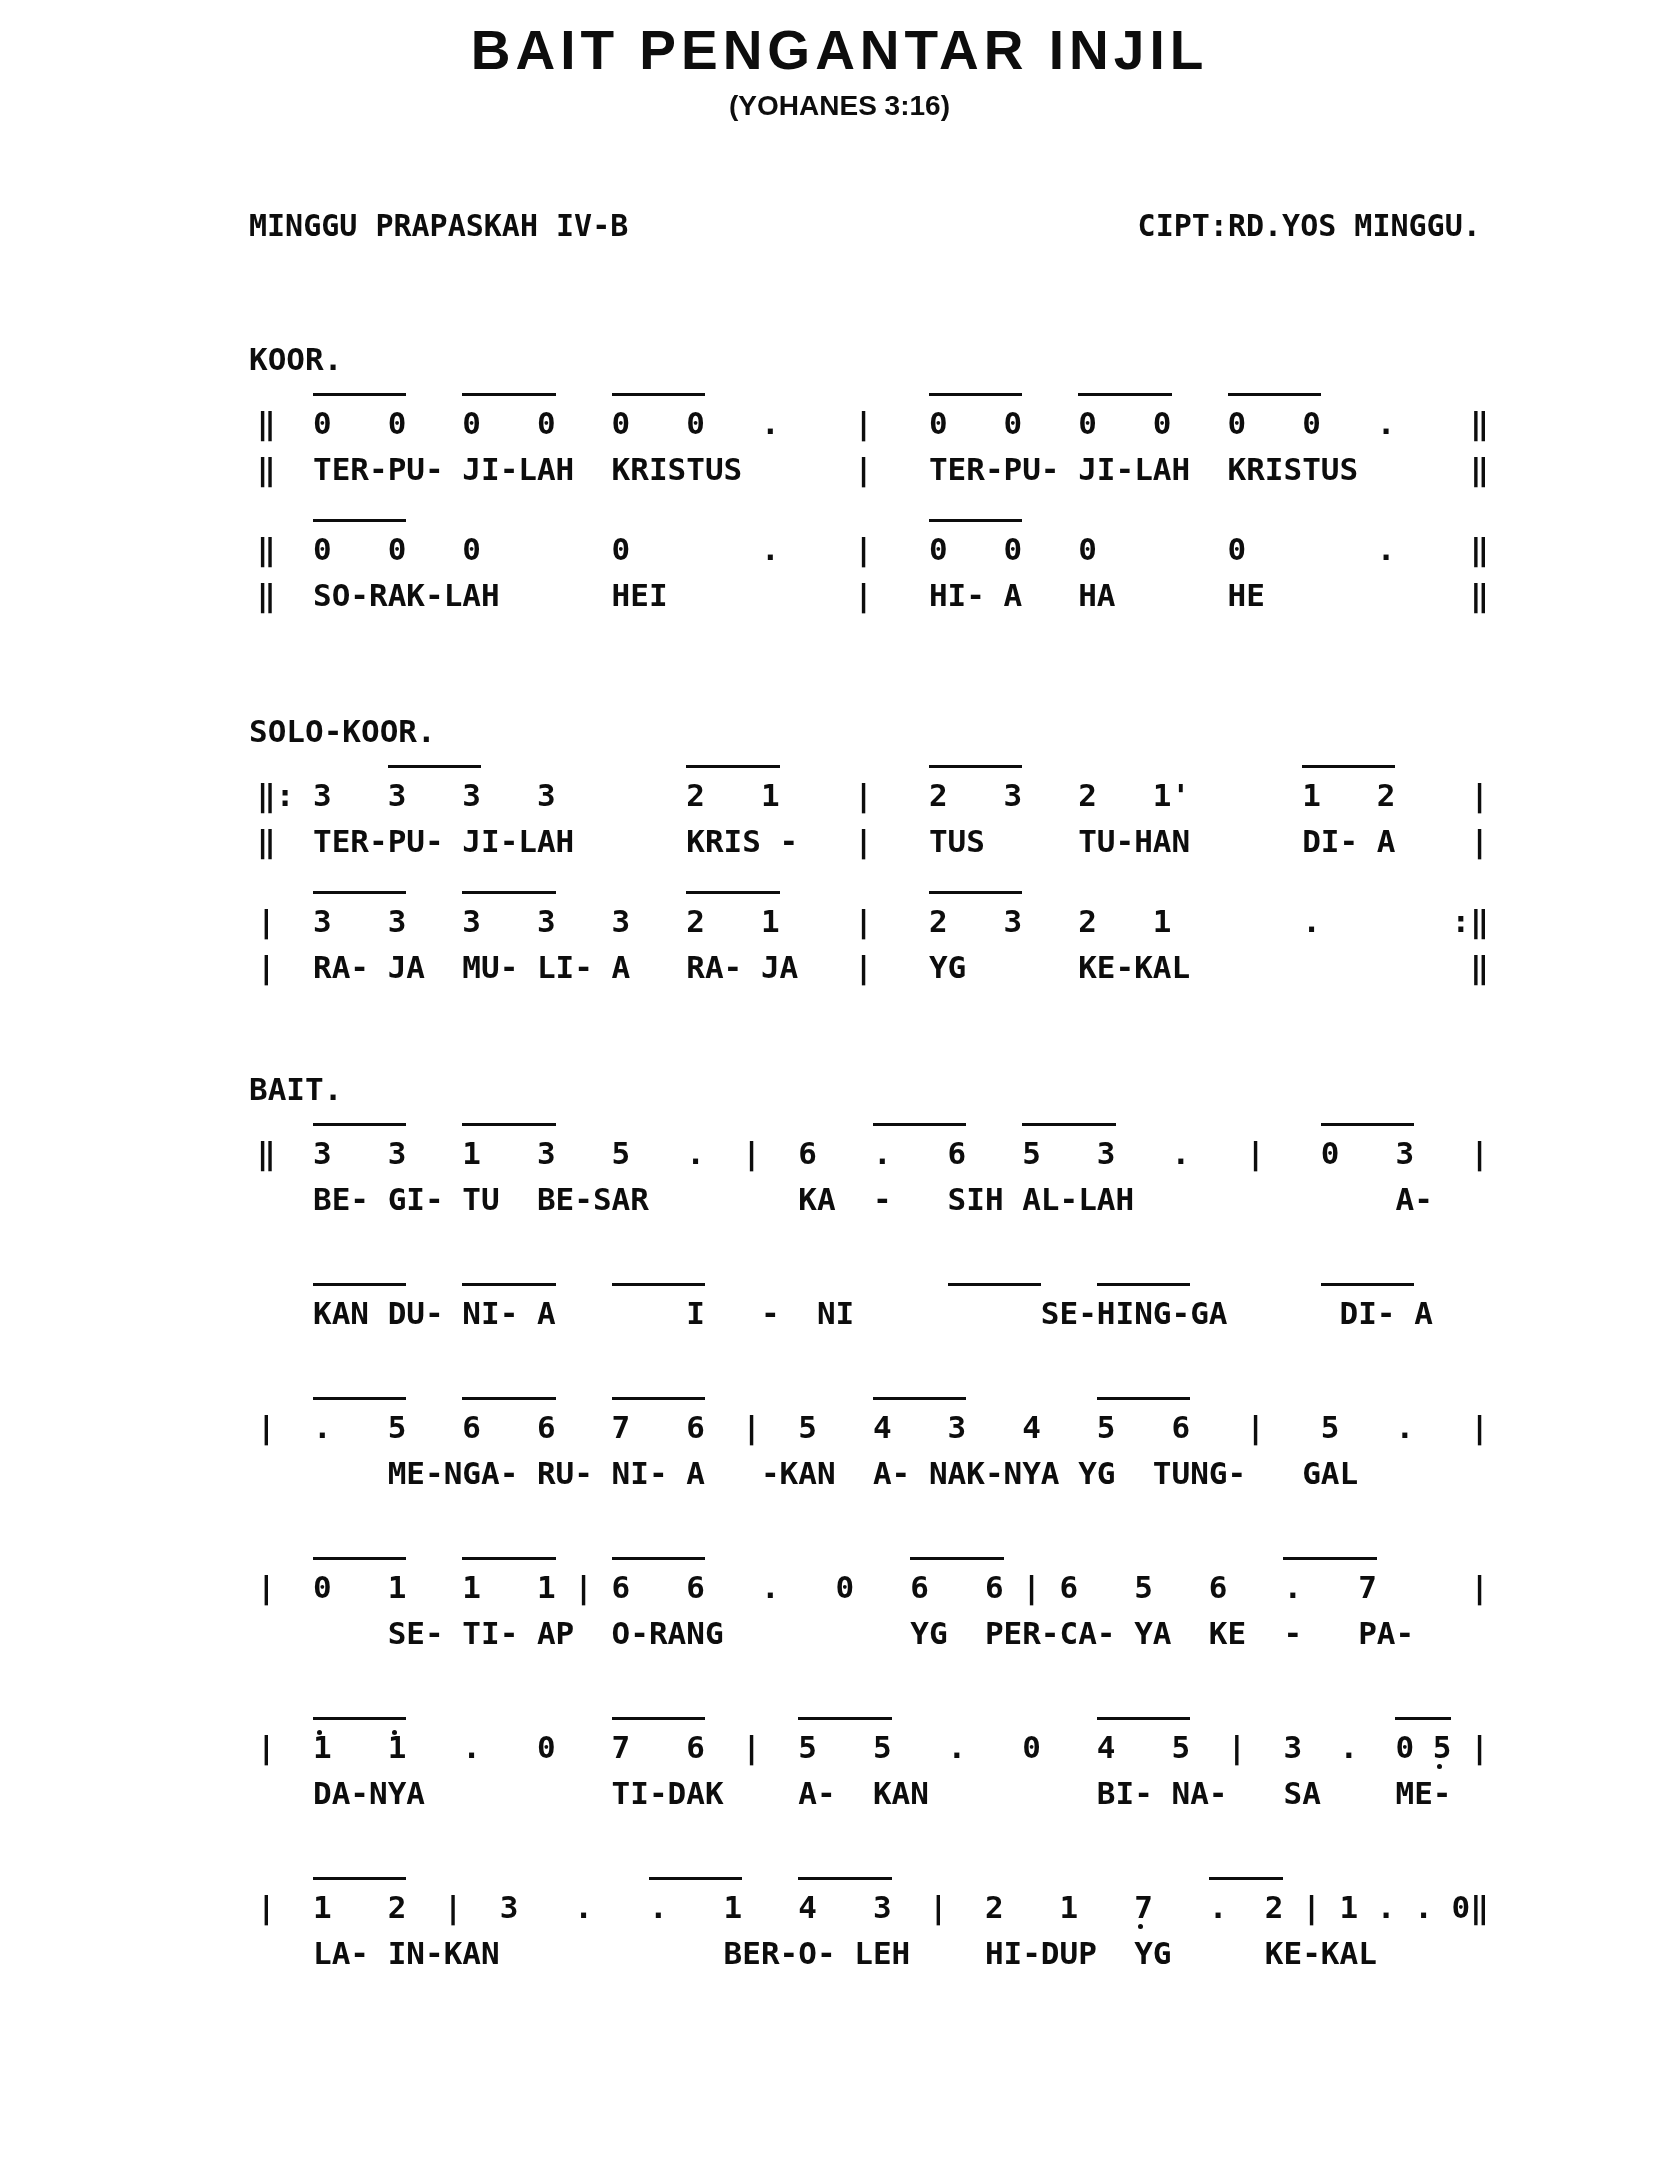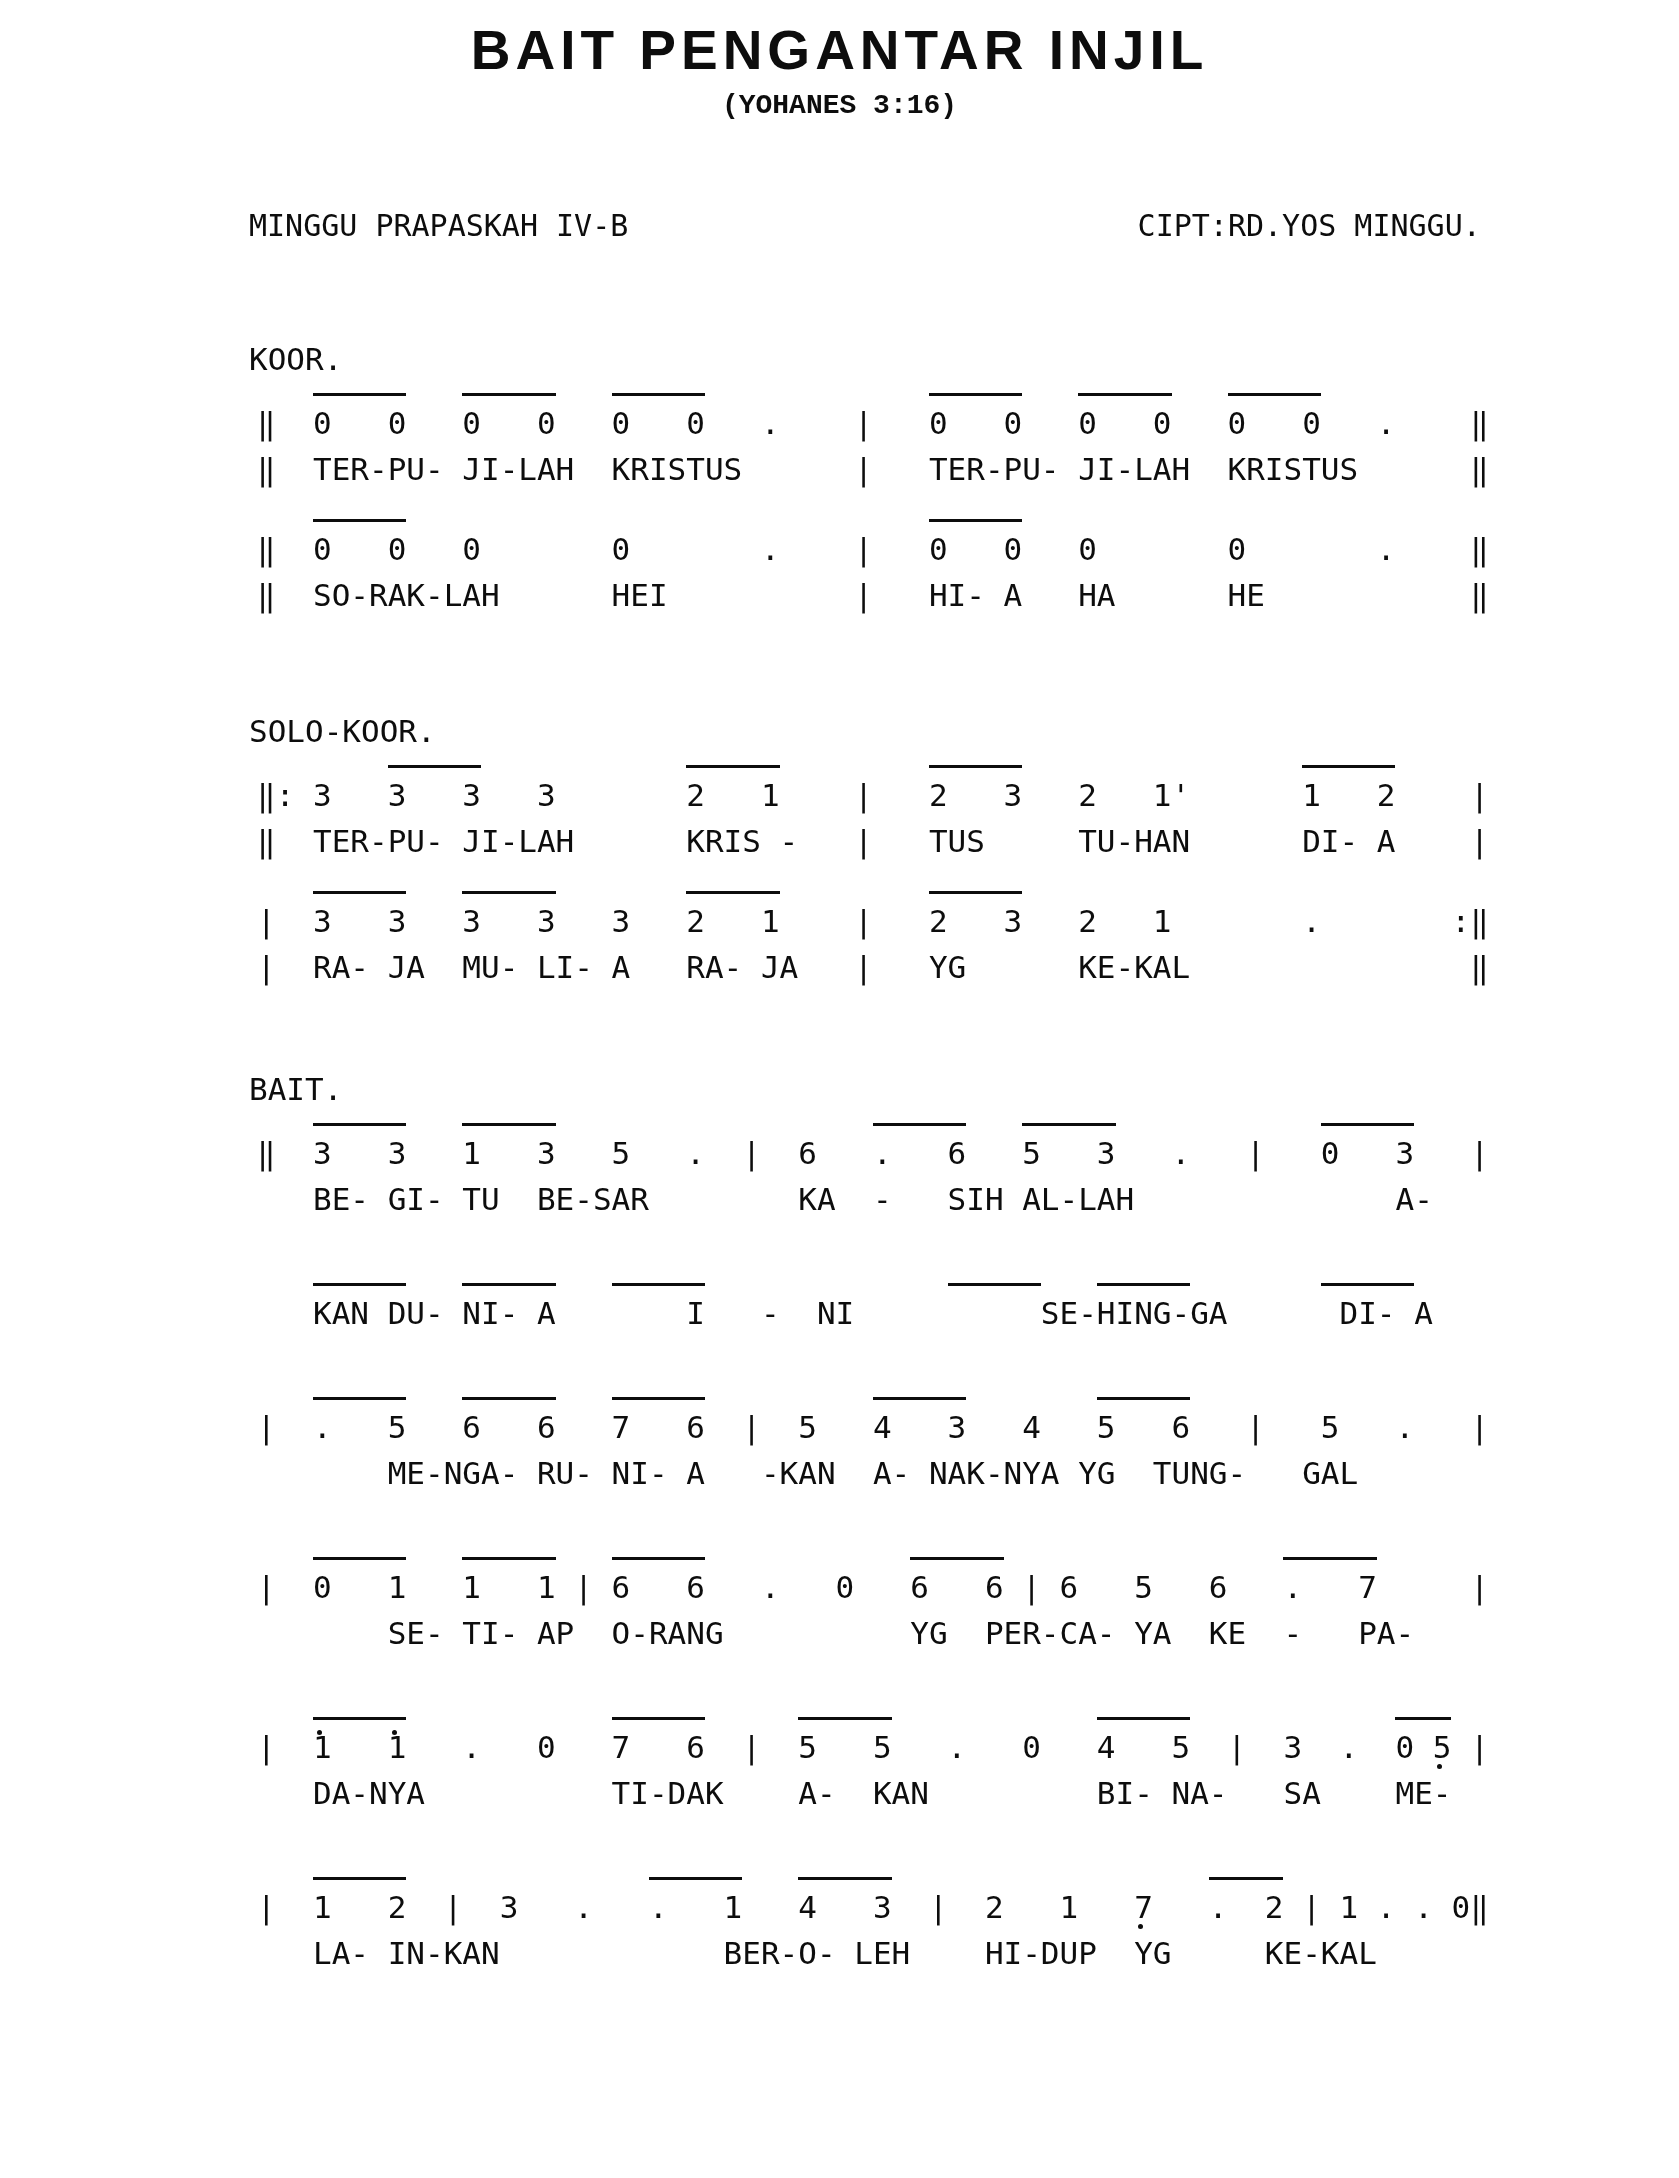--- a/index.html
+++ b/index.html
@@ -20,32 +20,32 @@
   .title {
     font-family: "Liberation Sans", sans-serif;
     font-weight: bold;
     font-size: 55px;
     letter-spacing: 5px;
     text-align: center;
     padding-top: 18px;
     line-height: 65px;
   }
   .subtitle {
-    font-family: Liberation Mono, monospace;
+    font-family: Liberation Sans, sans-serif;
     font-weight: bold;
     font-size: 28px;
     text-align: center;
     margin-top: 4px;
     line-height: 38px;
   }
   .music-col {
     margin-left: 249px;
     width: 66ch;
     font-family: "DejaVu Sans Mono", monospace;
-    font-weight: normal;
+    font-weight: bold;
     font-size: 31px;
   }
   .header-row {
     display: flex;
     justify-content: space-between;
     margin-top: 81px;
     font-size: 30px;
     line-height: 40px;
   }
   .section { margin-top: 93px; }

